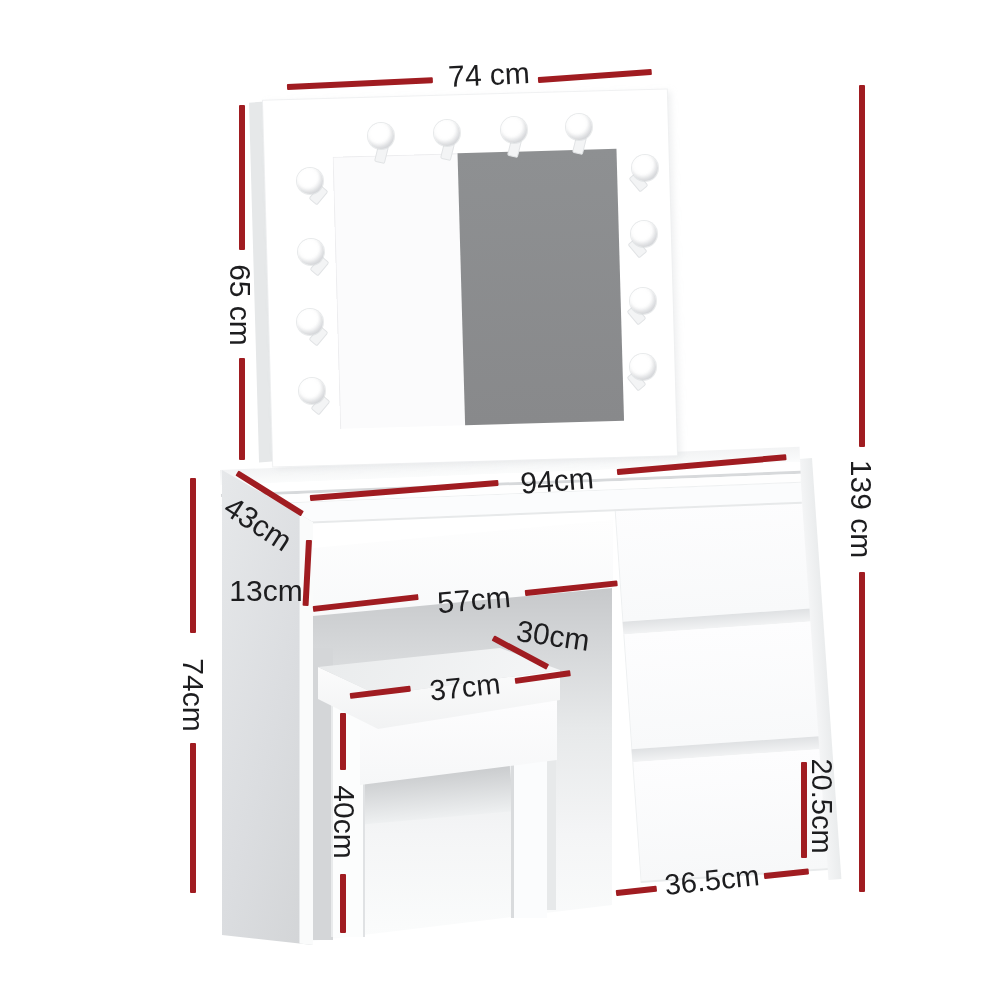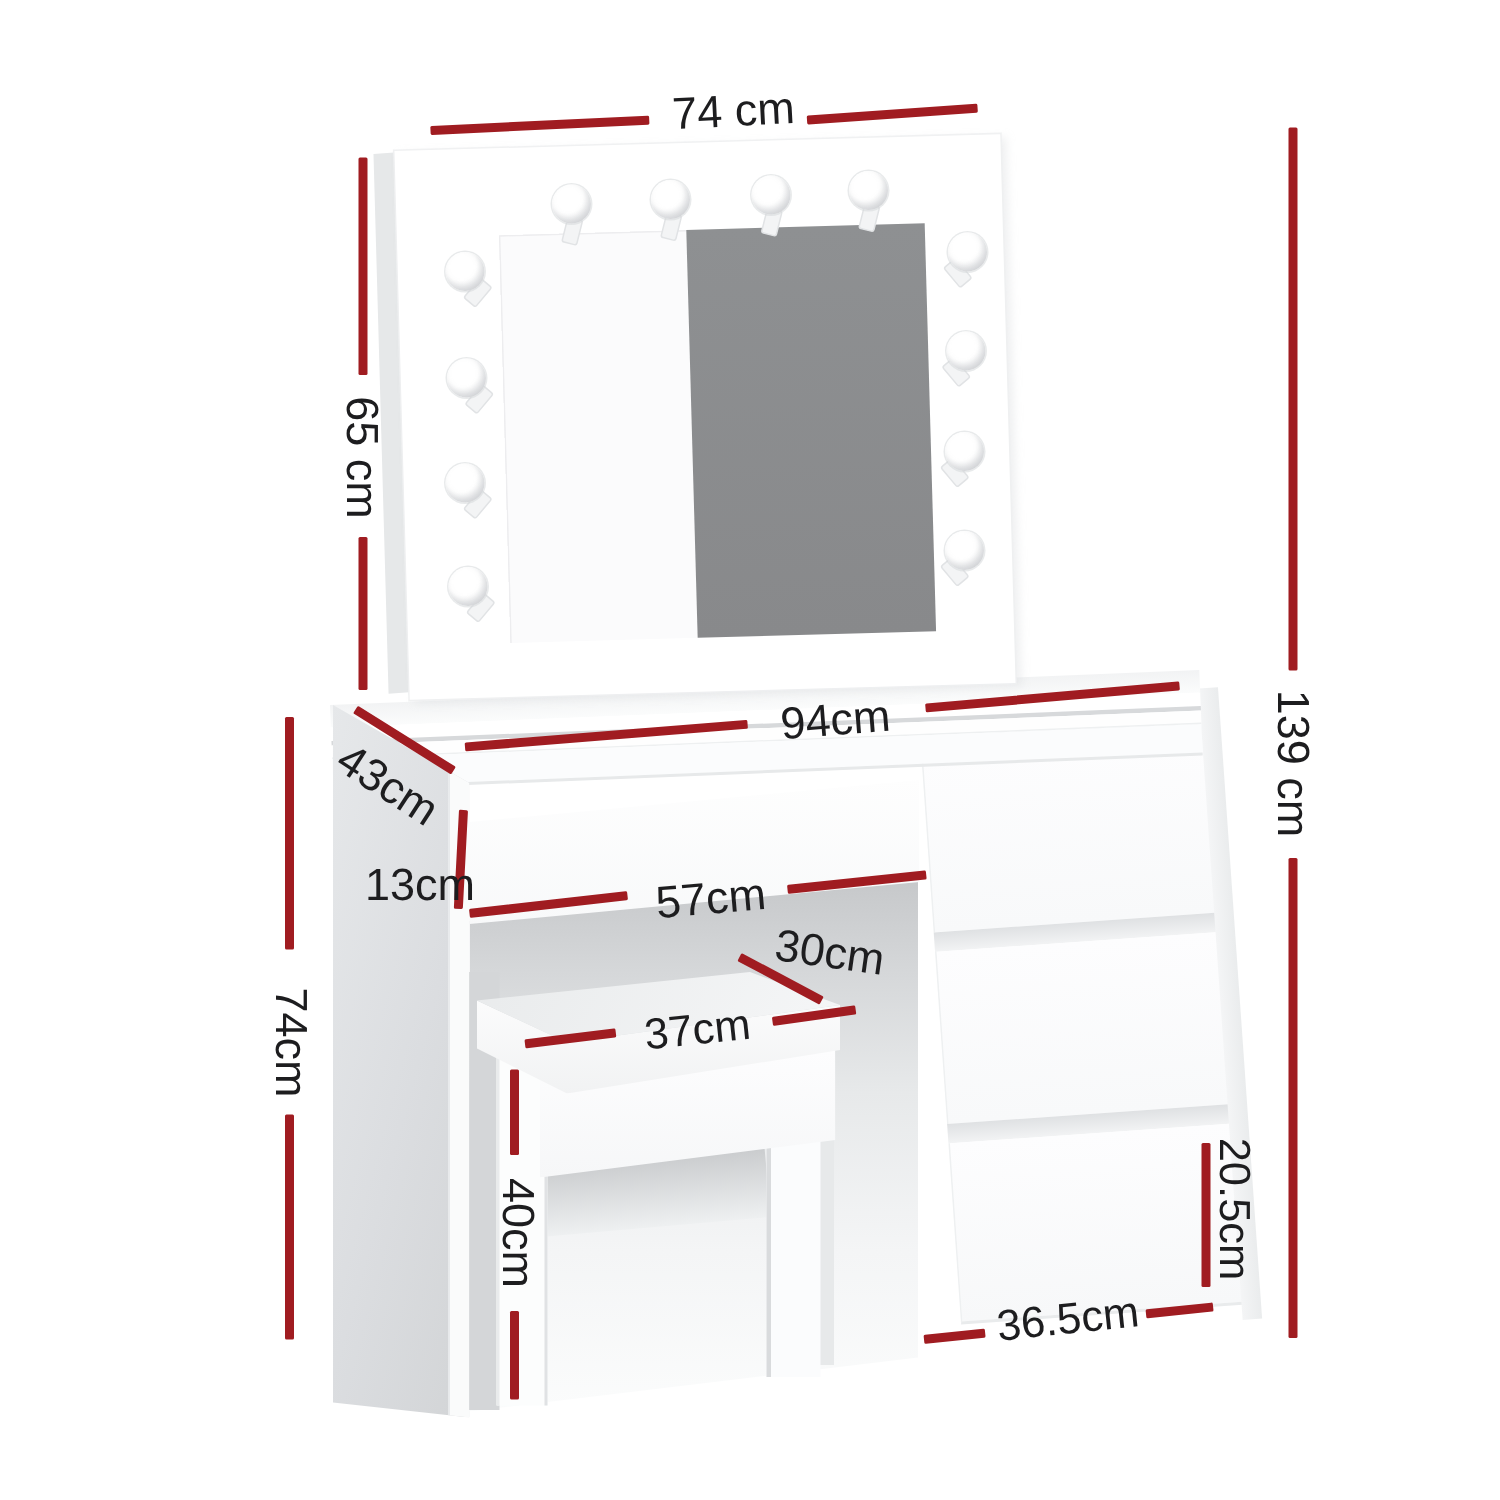--- a/index.html
+++ b/index.html
@@ -131,21 +131,21 @@
   <div class="dlabel" style="left:791px;top:494px;width:140px;transform:rotate(90deg);">139 cm</div>
 
   <div class="seg" style="left:310px;top:495px;width:189px;transform:rotate(-4.6deg);"></div>
   <div class="seg" style="left:617px;top:469px;width:170px;transform:rotate(-5deg);"></div>
   <div class="dlabel" style="left:497px;top:466px;width:120px;transform:rotate(-4.5deg);">94cm</div>
 
   <div class="seg" style="left:237px;top:470px;width:77px;transform:rotate(32deg);"></div>
   <div class="dlabel" style="left:198px;top:509px;width:120px;transform:rotate(33deg);">43cm</div>
 
   <div class="segv" style="left:306px;top:540px;height:66px;transform:rotate(3deg);"></div>
-  <div class="dlabel" style="left:220px;top:576px;width:120px;">13cm</div>
+  <div class="dlabel" style="left:206px;top:576px;width:120px;">13cm</div>
 
   <div class="seg" style="left:313px;top:606px;width:106px;transform:rotate(-6.5deg);"></div>
   <div class="seg" style="left:525px;top:590px;width:93px;transform:rotate(-6deg);"></div>
   <div class="dlabel" style="left:414px;top:585px;width:120px;transform:rotate(-5deg);">57cm</div>
 
   <div class="seg" style="left:493px;top:635px;width:62px;transform:rotate(28deg);"></div>
   <div class="dlabel" style="left:493px;top:621px;width:120px;transform:rotate(8deg);">30cm</div>
 
   <div class="seg" style="left:350px;top:693px;width:61px;transform:rotate(-7deg);"></div>
   <div class="seg" style="left:515px;top:678px;width:56px;transform:rotate(-8deg);"></div>

